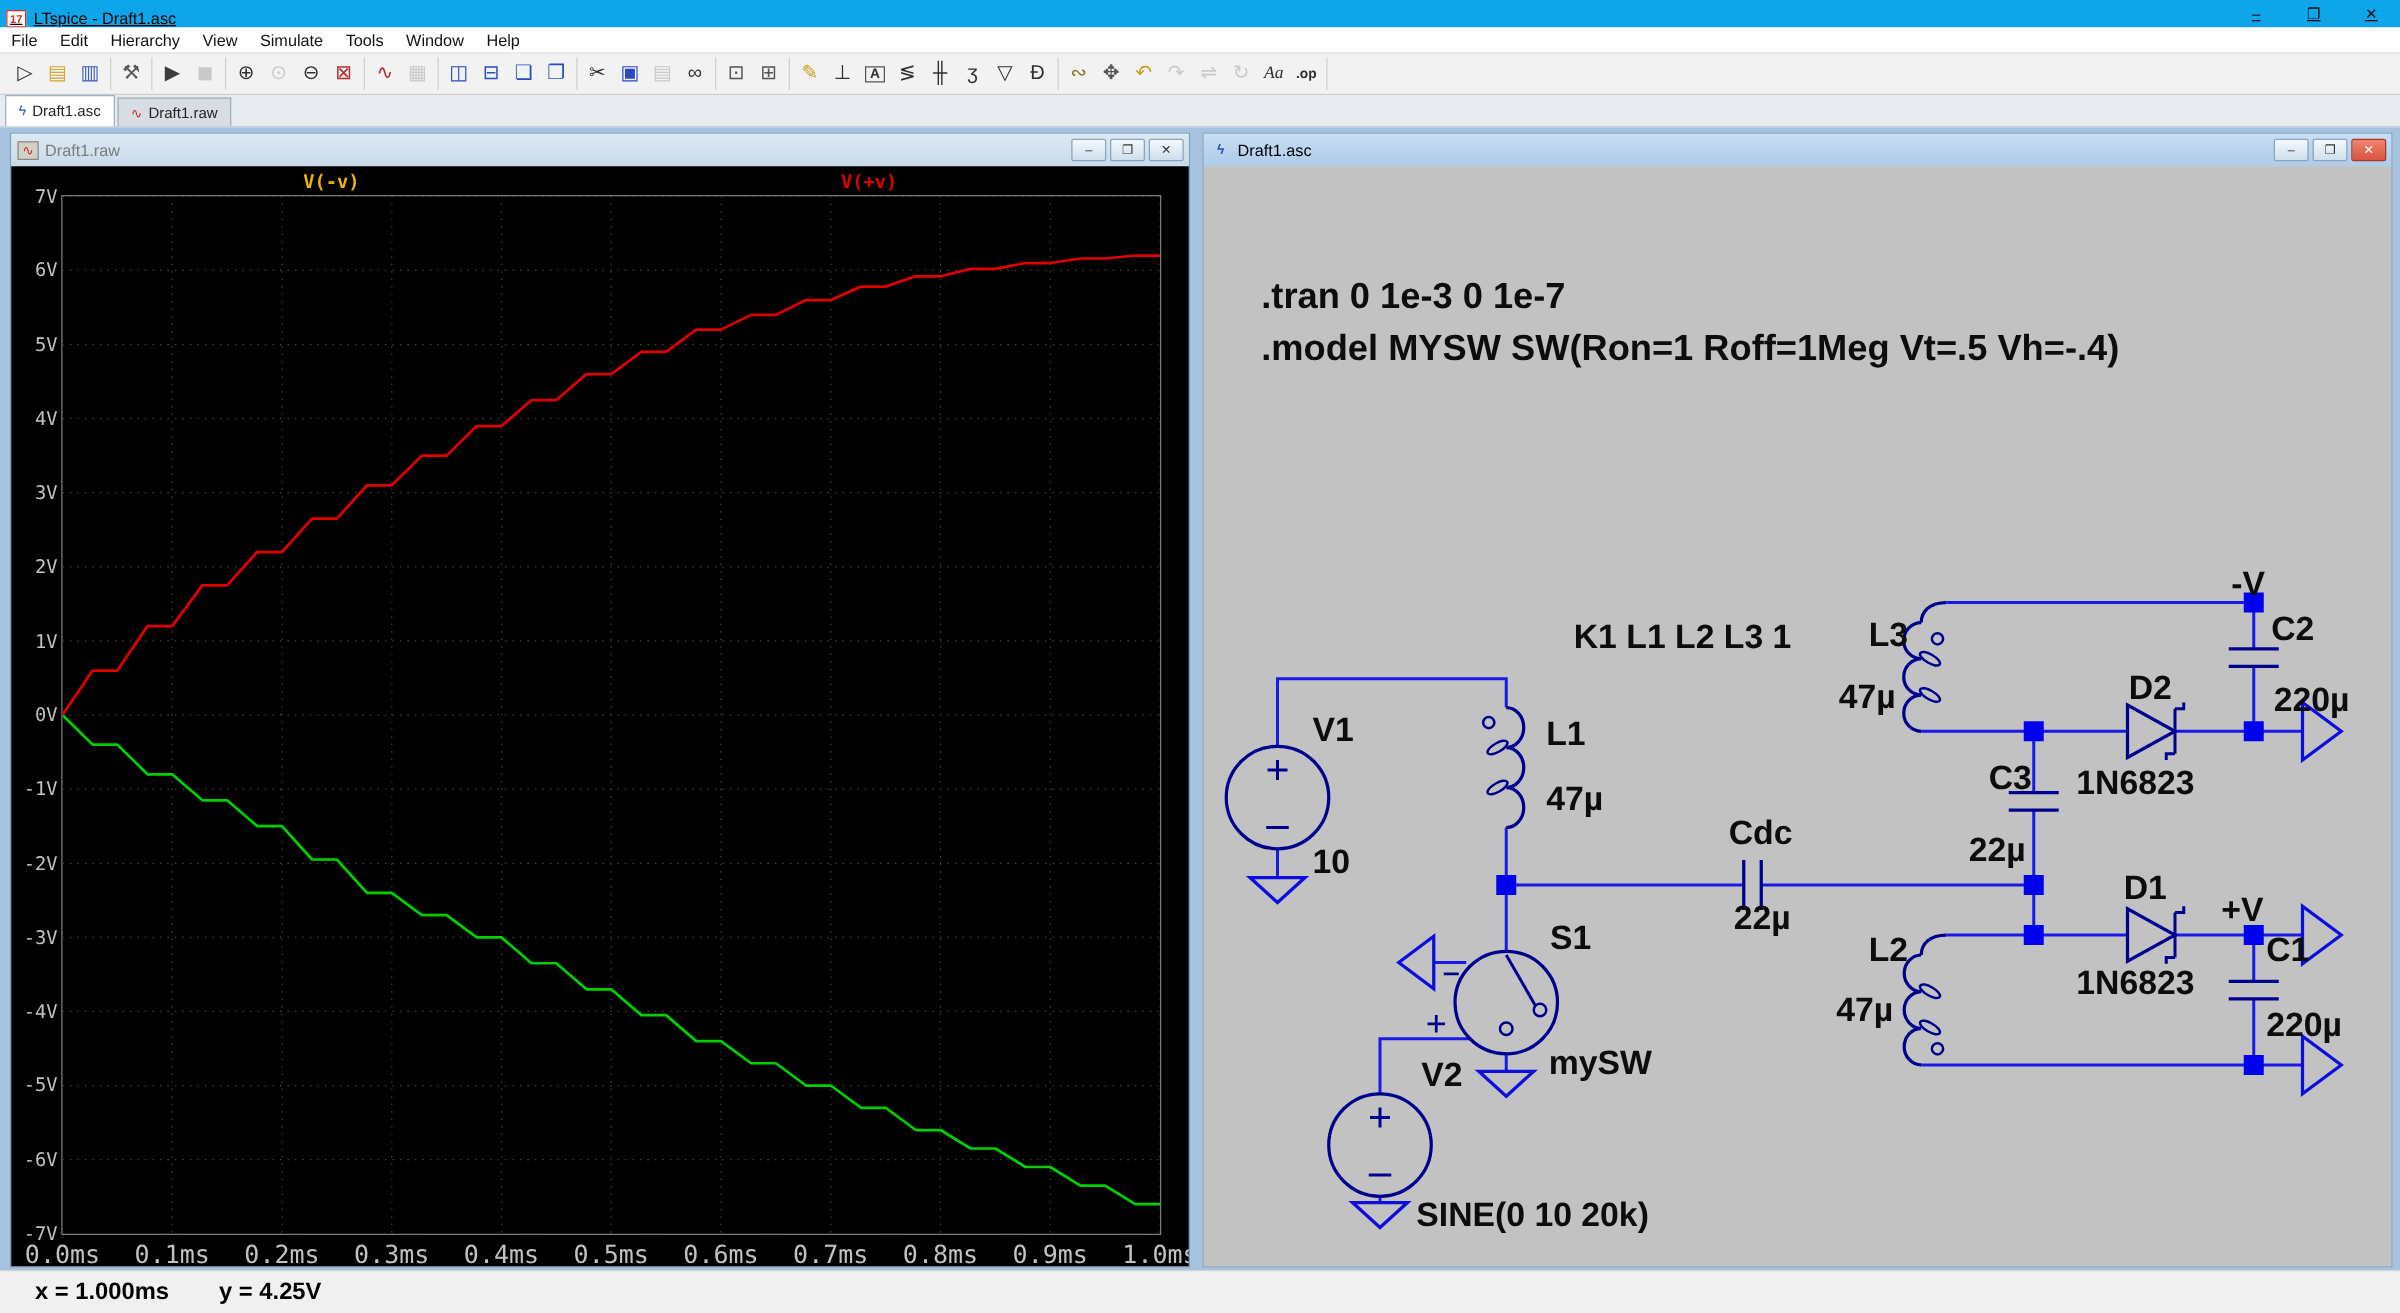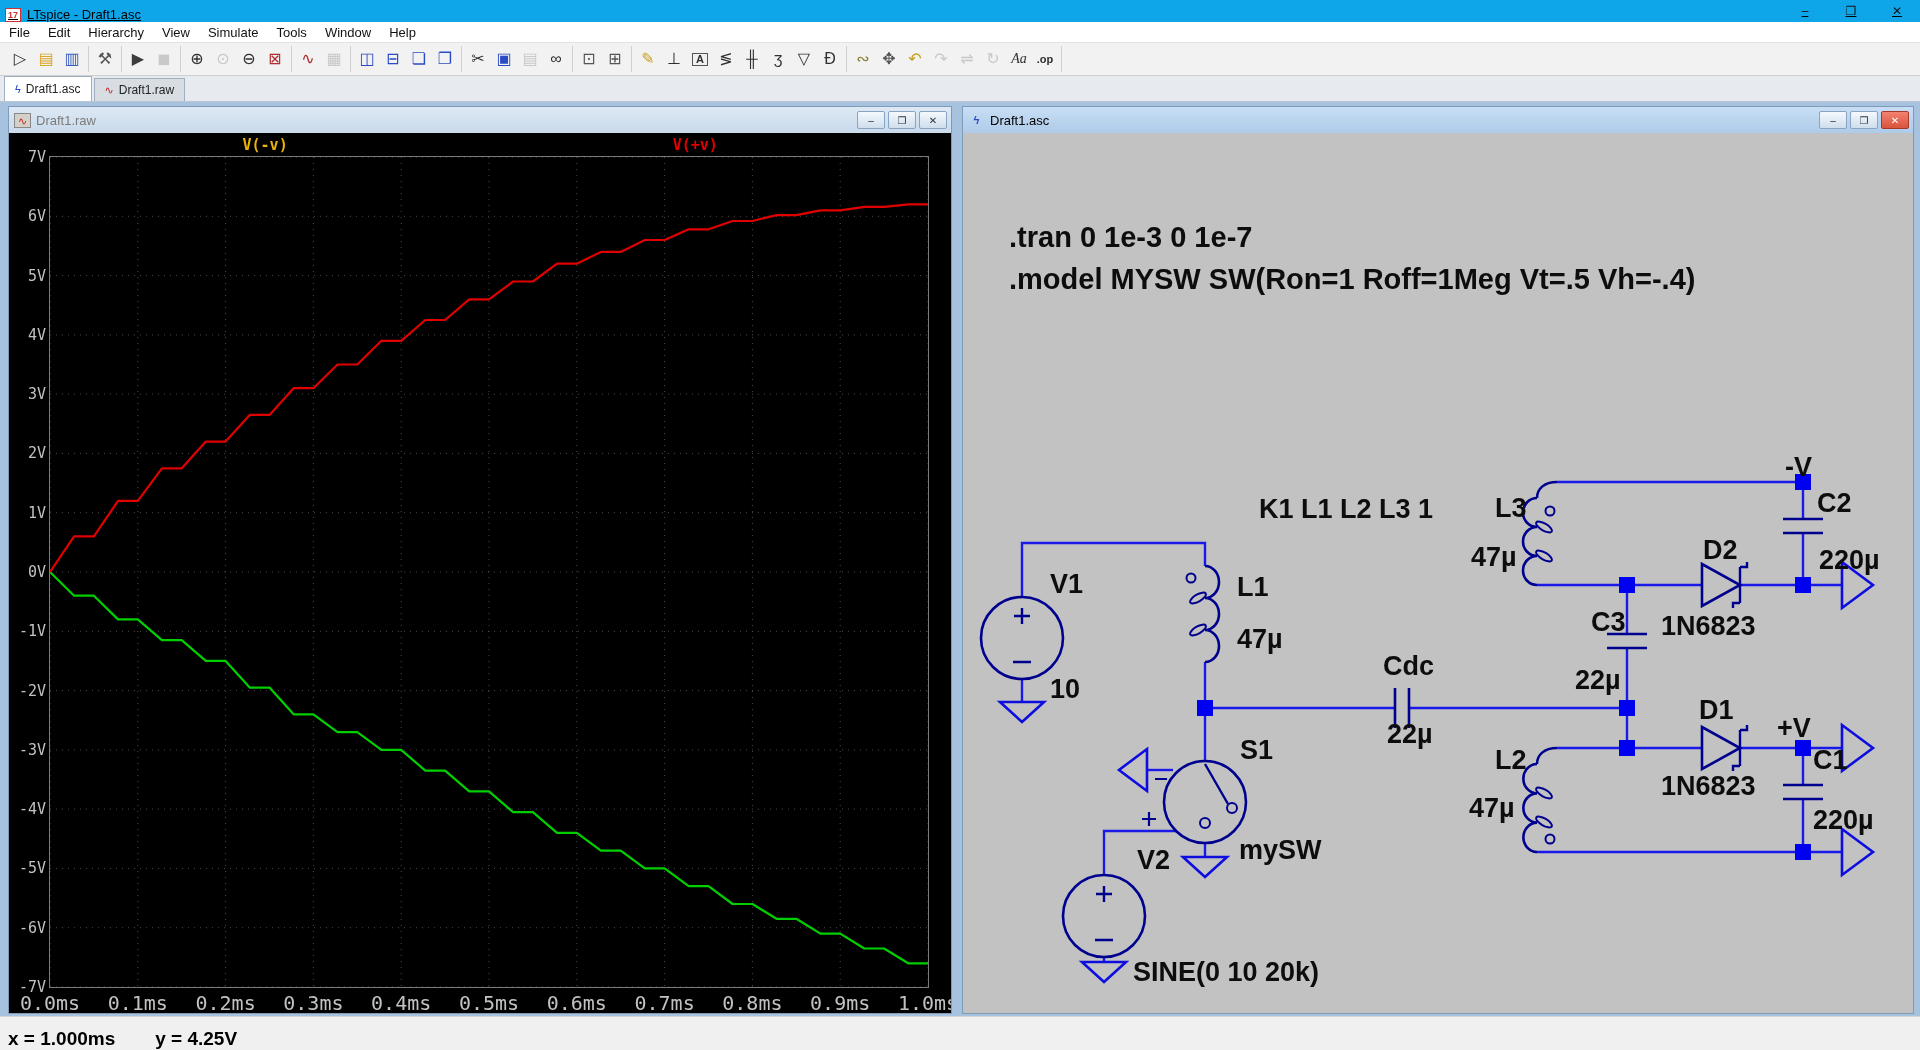--- a/index.html
+++ b/index.html
@@ -62,22 +62,22 @@
            font-family:"DejaVu Sans Mono", monospace; font-size:20px; color:#c2c2c2; }
 
   
   #schwin { left:962px; top:4px; width:952px; height:908px; }
   #schwin .cwin-title { background:linear-gradient(#c8def5,#aecbe8); color:#000; }
   .sch-content { position:relative; width:950px; height:880px; background:#c2c2c2; overflow:hidden; }
   .sch-label { position:absolute; font-weight:bold; font-size:27px; color:#0d0d0d; white-space:pre; }
   .directive { position:absolute; font-weight:bold; font-size:29px; color:#0d0d0d; white-space:pre; }
 
   .statusbar { position:absolute; left:0; top:1016px; width:1920px; height:34px; background:#f0f0f0;
-               border-top:1px solid #d5d5d5; display:flex; align-items:flex-end;
-               font-size:19px; font-weight:bold; color:#000; }
+               border-top:1px solid #d5d5d5; display:flex; align-items:center;
+               font-size:19px; font-weight:bold; color:#000;padding-left:20px; }
   .statusbar .sx { margin-left:8px; }
   .statusbar .sy { margin-left:40px; }
 </style>
 </head>
 <body>
 
 <div class="titlebar">
   <div class="app-icon">17</div>
   <span>LTspice - Draft1.asc</span>
   <div class="win-controls">

